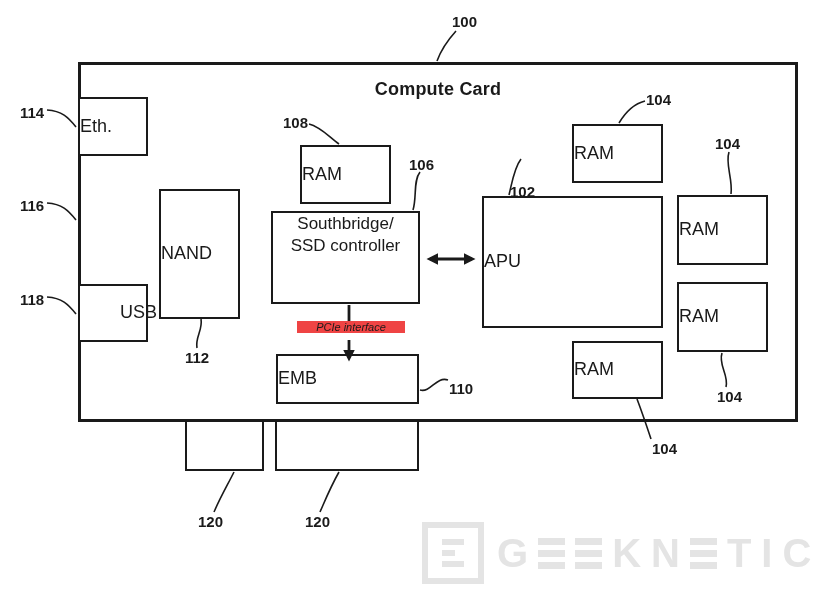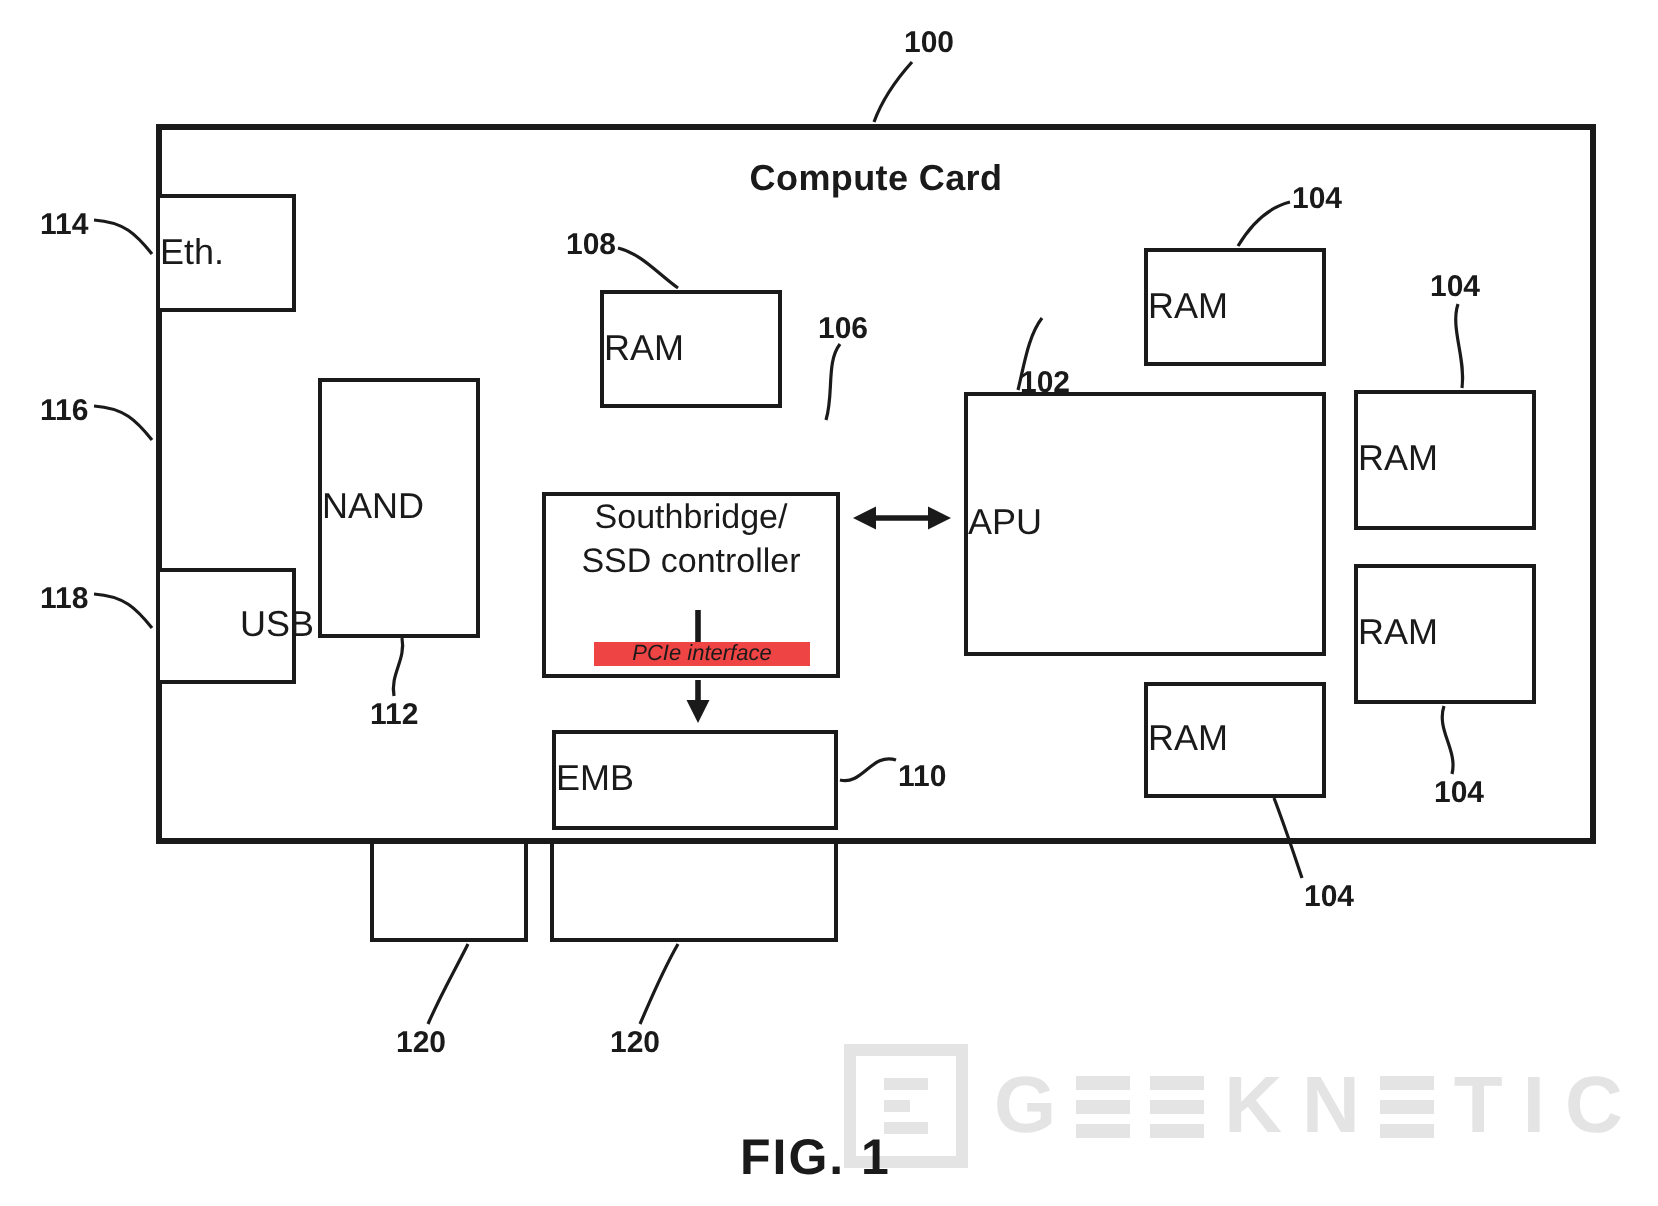--- a/index.html
+++ b/index.html
@@ -20,27 +20,27 @@
   .block {
     position:absolute; box-sizing:border-box; border:2.5px solid #1a1a1a;
     background:#ffffff; display:flex; align-items:center; justify-content:flex-start;
     font-size:18px; text-align:center; line-height:1.3;
   }
   .b-eth  { left:78px;  top:97px;  width:70px;  height:59px; }
   .b-hdmi { left:78px;  top:190px; width:70px;  height:58px; }
   .b-usb  { left:78px;  top:284px; width:70px;  height:58px;padding-left:40px; }
   .b-nand { left:159px; top:189px; width:81px;  height:130px; }
   .b-ramc { left:300px; top:145px; width:91px;  height:59px; }
-  .b-sb   { left:271px; top:211px; width:149px; height:93px; flex-direction:column; font-size:17px;margin-top:35px; }
+  .b-sb   { left:271px; top:211px; width:149px; height:93px; flex-direction:column; font-size:17px; }
   .b-apu  { left:482px; top:196px; width:181px; height:132px; }
   .b-ramt { left:572px; top:124px; width:91px;  height:59px; }
   .b-ramru{ left:677px; top:195px; width:91px;  height:70px; }
   .b-ramrl{ left:677px; top:282px; width:91px;  height:70px; }
   .b-ramb { left:572px; top:341px; width:91px;  height:58px; }
-  .b-emb  { left:276px; top:365px; width:143px; height:50px; }
+  .b-emb  { left:276px; top:354px; width:143px; height:50px; }
   .b-tab1 { left:185px; top:420px; width:79px;  height:51px; }
   .b-tab2 { left:275px; top:420px; width:144px; height:51px; }
   
   .ref { position:absolute; font-weight:bold; font-size:15px; white-space:nowrap; }
   .r100  { left:452px; top:13px; }
   .r114  { left:20px;  top:104px; }
   .r116  { left:20px;  top:197px; }
   .r118  { left:20px;  top:291px; }
   .r112  { left:185px; top:349px; }
   .r108  { left:283px; top:114px; }
@@ -189,15 +189,14 @@
   <span class="ref r106">106</span>
   <span class="ref r102">102</span>
   <span class="ref r104a">104</span>
   <span class="ref r104b">104</span>
   <span class="ref r104c">104</span>
   <span class="ref r104d">104</span>
   <span class="ref r110">110</span>
   <span class="ref r120a">120</span>
   <span class="ref r120b">120</span>
 
-  <div class="fig">FIG. 1</div>
 
 </div>
 
 </body></html>

